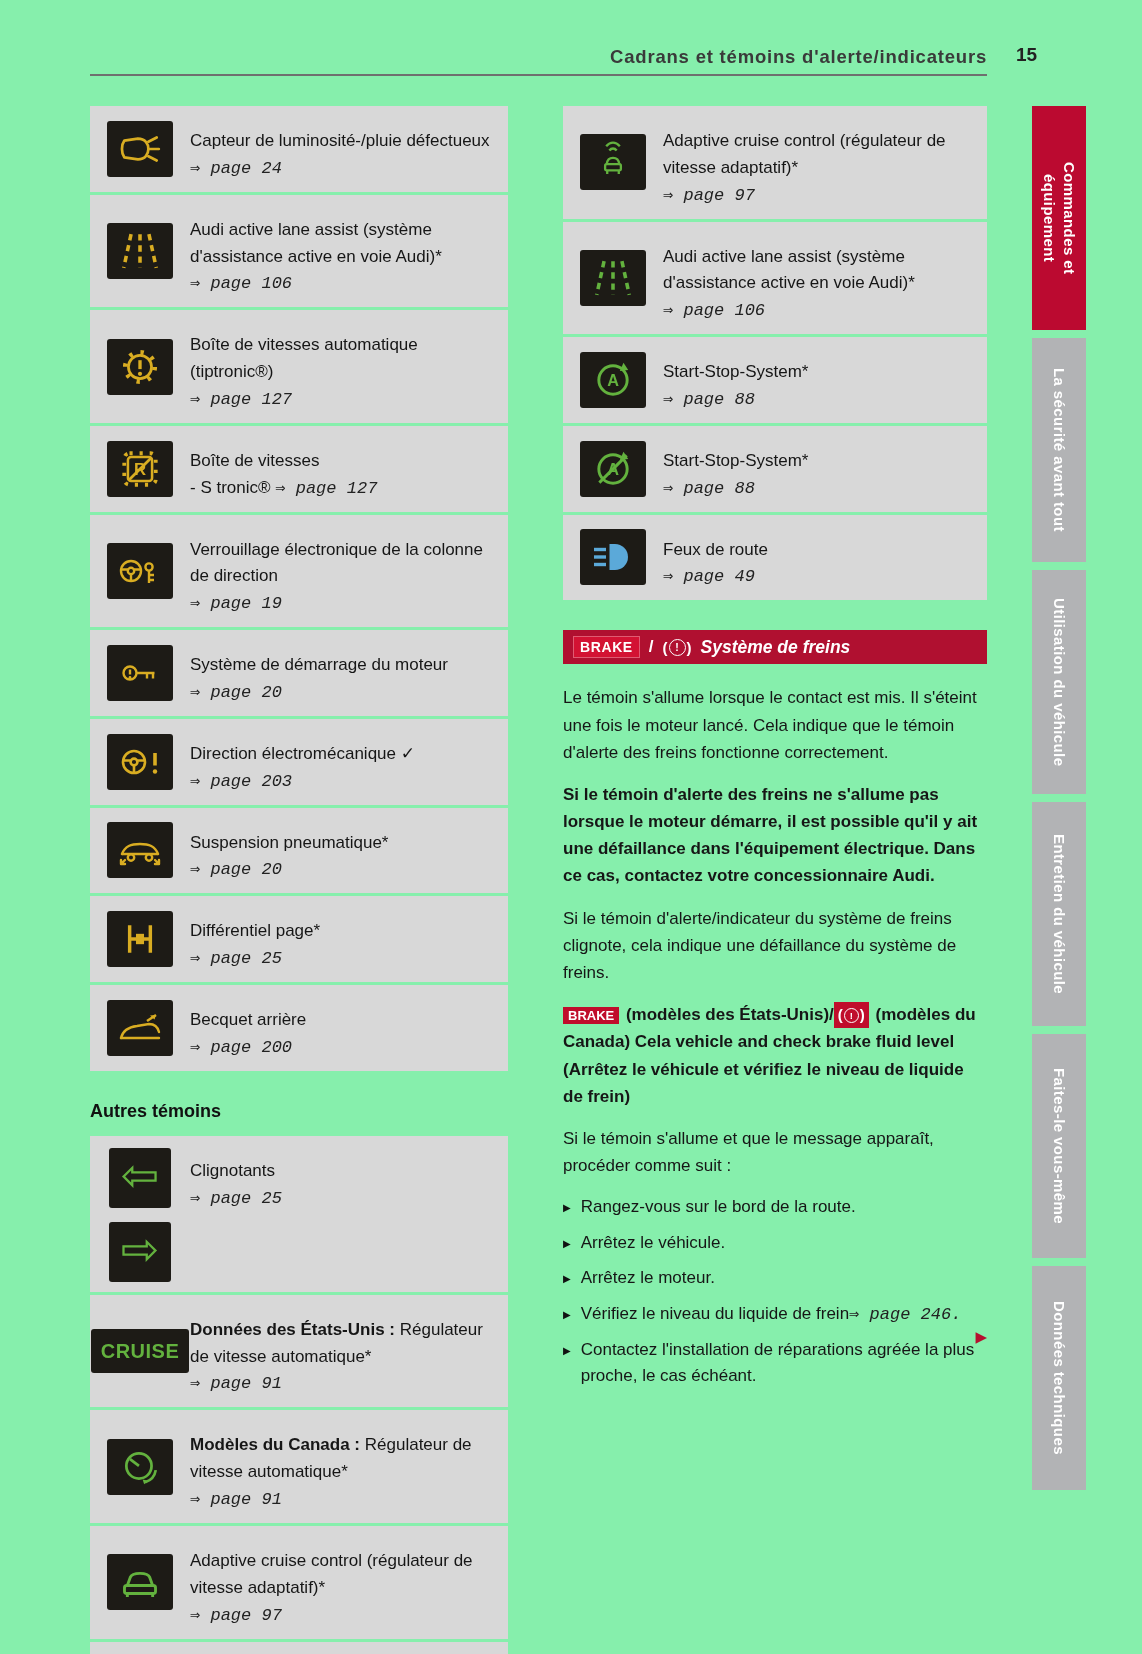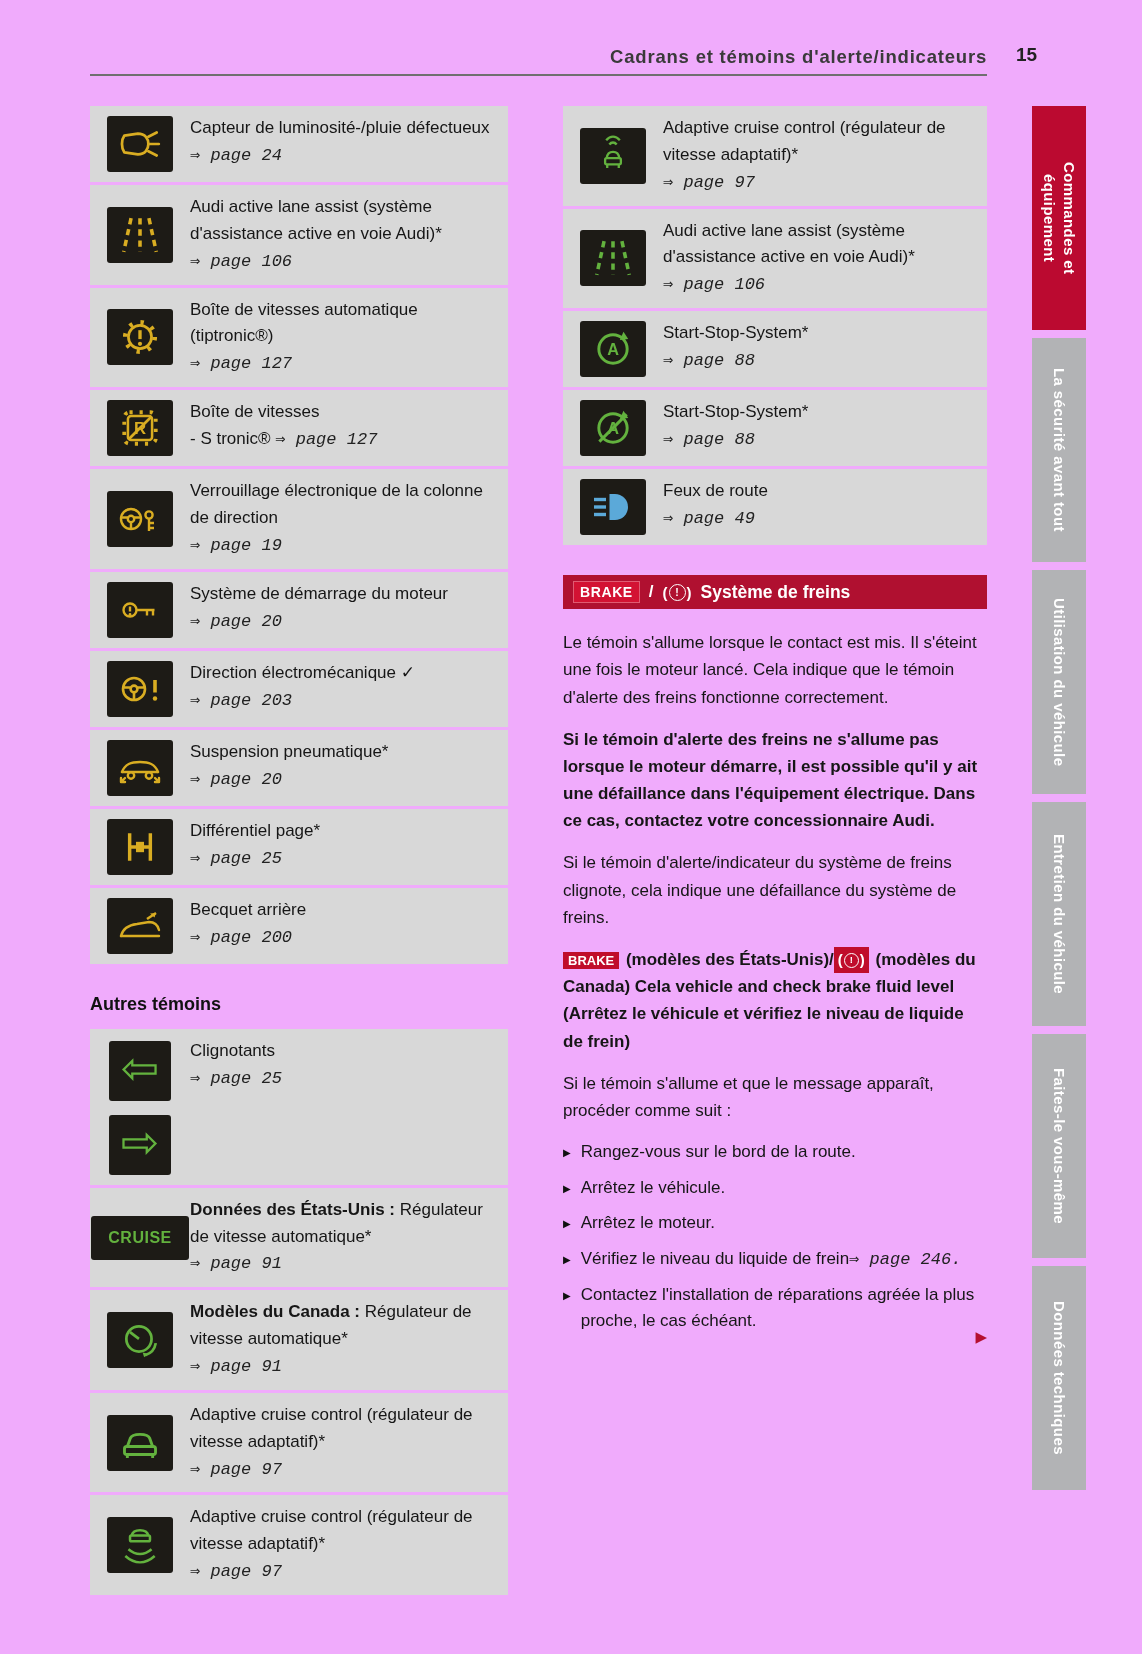--- a/index.html
+++ b/index.html
@@ -1,17 +1,17 @@
 <!DOCTYPE html>
 <html><head>
 <meta charset="utf-8">
 <style>
   html,body{margin:0;padding:0;background:#ffffff;}
   body{font-family:"Liberation Sans", sans-serif; color:#161616;}
-  .page{position:relative;width:1142px;height:1654px;background:#f0abfc;overflow:hidden;}
+  .page{position:relative;width:1142px;height:1654px;background:#86efac;overflow:hidden;}
 
   
   .header-title{position:absolute;top:46px;left:90px;width:897px;text-align:right;
     font-size:18.5px;font-weight:bold;letter-spacing:0.8px;color:#3a3a3a;}
   .page-number{position:absolute;top:44px;left:1016px;font-size:19px;font-weight:bold;color:#222;}
   .header-rule{position:absolute;top:74px;left:90px;width:897px;height:2px;background:#6f6f6f;}
 
   
   .col-left{position:absolute;top:106px;left:90px;width:418px;}
   .col-right{position:absolute;top:106px;left:563px;width:424px;}
@@ -22,40 +22,40 @@
     justify-content:center;gap:14px;padding:10px 0;}
   .ind-row.tall .icon-cell{justify-content:flex-start;padding-top:12px;}
   .ind-row.tall{min-height:150px;}
   .icon-box{width:66px;height:56px;background:#1d1b16;border-radius:3px;
     display:flex;align-items:center;justify-content:center;}
   .icon-box svg{width:46px;height:42px;display:block;}
   svg text{font-family:"Liberation Sans", sans-serif;}
   .icon-box.square{width:62px;height:60px;}
   .icon-box.cruise{width:98px;height:44px;}
   .arrow-glyph{font-size:46px;line-height:1;transform:translateY(-3px);}
-  .cruise-text{font-size:16px;font-weight:bold;letter-spacing:0.5px;}
-  .text-cell{flex:1;padding:9px 14px 9px 0;font-size:17px;line-height:1.58;}
+  .cruise-text{font-size:20px;font-weight:bold;letter-spacing:0.5px;}
+  .text-cell{flex:1;padding:22px 14px 9px 0;font-size:17px;line-height:1.58;}
   .ind-text{white-space:pre-line;}
   .page-ref{font-style:italic;color:#222;font-family:Liberation Mono, monospace;}
   .b{font-weight:bold;}
 
   .subheading{font-size:18px;font-weight:bold;margin:30px 0 14px 0;color:#111;}
 
   
   .brake-banner{display:flex;align-items:center;gap:9px;background:#b01030;color:#fff;
     height:34px;padding:0 10px;margin:30px 0 20px 0;}
   .banner-badge{background:#d31233;font-weight:bold;font-size:14px;padding:2px 6px;
     letter-spacing:0.6px;border:1px solid #e05b72;}
   .banner-sep{font-weight:bold;font-size:17px;}
   .brake-sym{display:inline-flex;align-items:center;gap:1px;font-weight:bold;}
   .brake-sym .par{font-size:15px;font-weight:bold;}
   .brake-sym .cir{display:inline-flex;align-items:center;justify-content:center;
     width:15px;height:15px;border:1.8px solid currentColor;border-radius:50%;
     font-size:10.5px;font-weight:bold;}
-  .banner-title{font-size:17.5px;font-weight:bold;}
+  .banner-title{font-size:17.5px;font-weight:bold;font-style:italic;}
 
   
   .col-right p{margin:0 0 15px 0;font-size:17px;line-height:1.6;}
   .inline-badge{background:#c00d2b;color:#fff;font-weight:bold;font-size:13px;
     padding:1px 5px;margin-right:2px;white-space:nowrap;}
   .sym-badge{padding:1px 4px;}
   .sym-badge .cir{width:13px;height:13px;font-size:9.5px;border-width:1.6px;}
 
   .bullet{display:flex;gap:10px;margin-bottom:10px;font-size:17px;line-height:1.5;}
   .bmark{font-size:10px;color:#111;padding-top:6px;flex:0 0 auto;}

